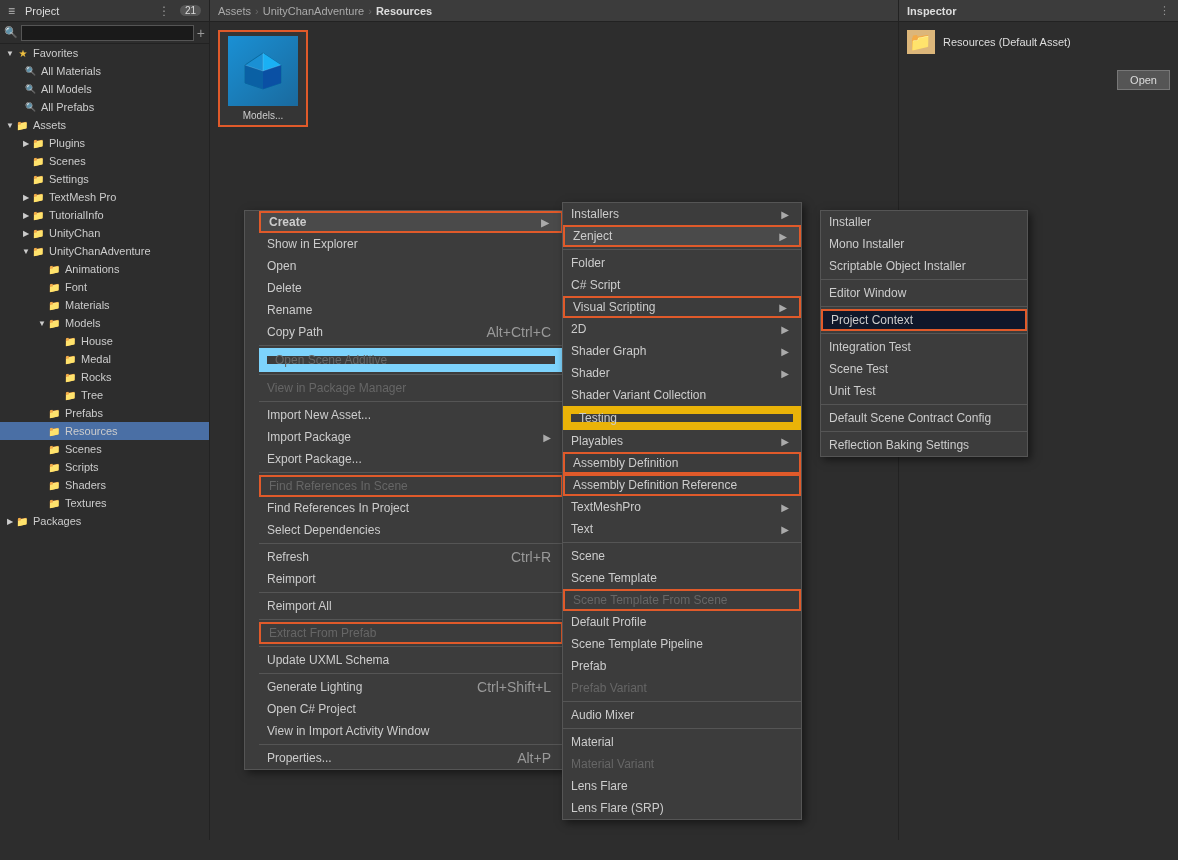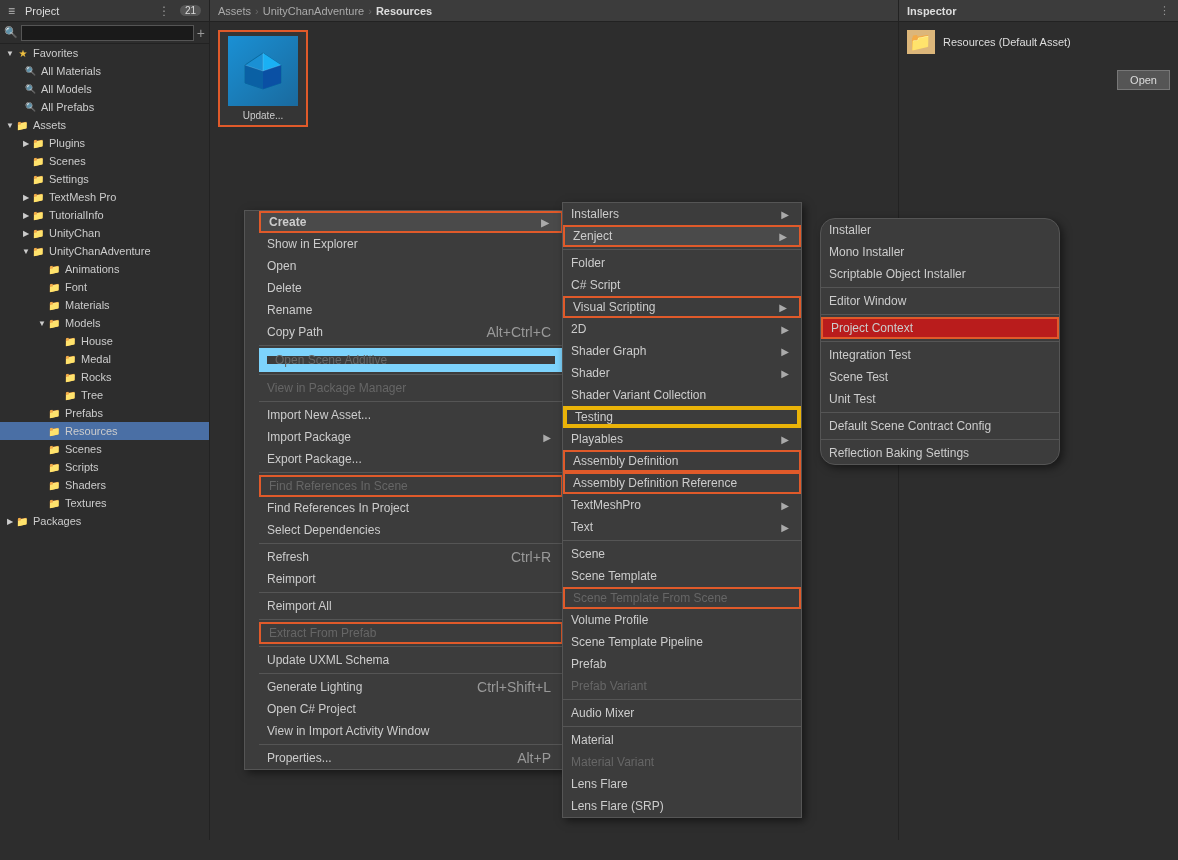--- a/index.html
+++ b/index.html
@@ -231,21 +231,21 @@
     }
 
     
     .zenject-highlighted {
       background: #4a4a4a;
       border: 2px solid #e05a2a;
     }
 
     
     .project-context-highlighted {
-      background: #b91c1c;
+      background: #0f172a;
       border: 2px solid #e05a2a;
     }
   </style>
 </head>
 <body>
 
 <div style="display:flex; flex-direction:column; width:1178px; height:860px; position:relative;">
 
   <div style="display:flex; height:840px; position:relative;">
 
@@ -423,21 +423,21 @@
             <svg width="48" height="48" viewBox="0 0 48 48">
               <polygon points="24,6 42,18 42,36 24,42 6,36 6,18" fill="#1a90d4" stroke="#0a6a9e" stroke-width="1"></polygon>
               <polygon points="24,6 42,18 24,24" fill="#1ab0f4" stroke="none"></polygon>
               <polygon points="6,18 24,24 24,42 6,36" fill="#0a60a4" stroke="none"></polygon>
               <polygon points="42,18 24,24 24,42 42,36" fill="#0a50a4" stroke="none"></polygon>
               <line x1="24" y1="6" x2="24" y2="24" stroke="#fff" stroke-width="0.5" opacity="0.3"></line>
               <line x1="6" y1="18" x2="24" y2="24" stroke="#fff" stroke-width="0.5" opacity="0.3"></line>
               <line x1="42" y1="18" x2="24" y2="24" stroke="#fff" stroke-width="0.5" opacity="0.3"></line>
             </svg>
           </div>
-          <span class="asset-label">Update...</span>
+          <span class="asset-label">Models...</span>
         </div>
       </div>
     </div>
 
     <div class="inspector-panel">
       <div class="inspector-header">
         <span style="color:#ddd;font-weight:bold;">Inspector</span>
         <span style="color:#999; cursor:pointer;">⋮</span>
       </div>
       <div class="inspector-body">
@@ -572,21 +572,21 @@
       <span>Shader Graph</span>
       <span class="arrow-right">▶</span>
     </div>
     <div class="context-menu-item">
       <span>Shader</span>
       <span class="arrow-right">▶</span>
     </div>
     <div class="context-menu-item">
       <span>Shader Variant Collection</span>
     </div>
-    <div class="context-menu-item" style="border:4px solid #eab308;">
+    <div class="context-menu-item" style="border:8px solid #eab308;">
       <span>Testing</span>
     </div>
     <div class="context-menu-item">
       <span>Playables</span>
       <span class="arrow-right">▶</span>
     </div>
     <div class="context-menu-item" style="border:2px solid #e05a2a;">
       <span>Assembly Definition</span>
     </div>
     <div class="context-menu-item" style="border:2px solid #e05a2a;">
@@ -604,21 +604,21 @@
     <div class="context-menu-item">
       <span>Scene</span>
     </div>
     <div class="context-menu-item">
       <span>Scene Template</span>
     </div>
     <div class="context-menu-item disabled" style="border:2px solid #e05a2a;">
       <span>Scene Template From Scene</span>
     </div>
     <div class="context-menu-item">
-      <span>Volume Profile</span>
+      <span>Default Profile</span>
     </div>
     <div class="context-menu-item">
       <span>Scene Template Pipeline</span>
     </div>
     <div class="context-menu-item">
       <span>Prefab</span>
     </div>
     <div class="context-menu-item disabled">
       <span>Prefab Variant</span>
     </div>
@@ -634,21 +634,21 @@
       <span>Material Variant</span>
     </div>
     <div class="context-menu-item">
       <span>Lens Flare</span>
     </div>
     <div class="context-menu-item">
       <span>Lens Flare (SRP)</span>
     </div>
   </div>
 
-  <div class="context-menu" style="left:820px; top:218px; width:240px;border-radius:15px;">
+  <div class="context-menu" style="left:820px; top:210px; width:208px;">
 
     <div class="context-menu-item">
       <span>Installer</span>
     </div>
     <div class="context-menu-item">
       <span>Mono Installer</span>
     </div>
     <div class="context-menu-item">
       <span>Scriptable Object Installer</span>
     </div>

